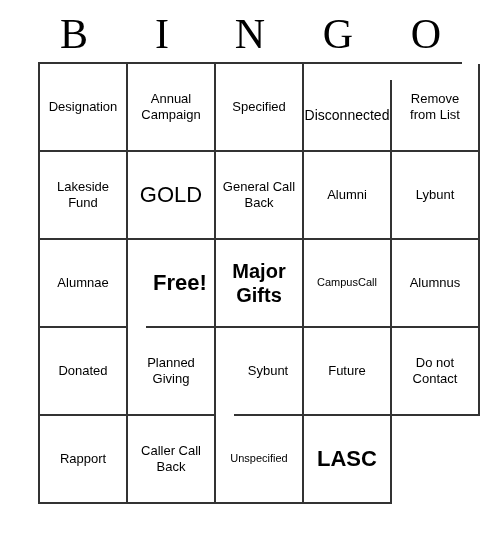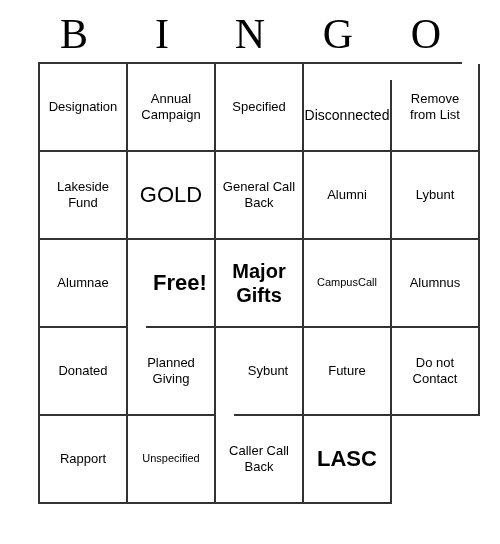--- a/index.html
+++ b/index.html
@@ -73,16 +73,16 @@
     <div class="bingo-cell" style="font-size: 22px; font-weight: bold; margin-left: 18px;">Free!</div>
     <div class="bingo-cell" style="font-size: 20px; font-weight: bold;">Major Gifts</div>
     <div class="bingo-cell" style="font-size: 11px;">CampusCall</div>
     <div class="bingo-cell" style="font-size: 13px;">Alumnus</div>
     <div class="bingo-cell" style="font-size: 13px;">Donated</div>
     <div class="bingo-cell" style="font-size: 13px;">Planned Giving</div>
     <div class="bingo-cell" style="font-size: 13px; margin-left: 18px;">Sybunt</div>
     <div class="bingo-cell" style="font-size: 13px;">Future</div>
     <div class="bingo-cell" style="font-size: 13px;">Do not Contact</div>
     <div class="bingo-cell" style="font-size: 13px;">Rapport</div>
+    <div class="bingo-cell" style="font-size: 13px;">Caller Call Back</div>
     <div class="bingo-cell" style="font-size: 11px;">Unspecified</div>
-    <div class="bingo-cell" style="font-size: 13px;">Caller Call Back</div>
     <div class="bingo-cell" style="font-size: 22px; font-weight: bold;">LASC</div>
   </div>
 
 </body></html>

